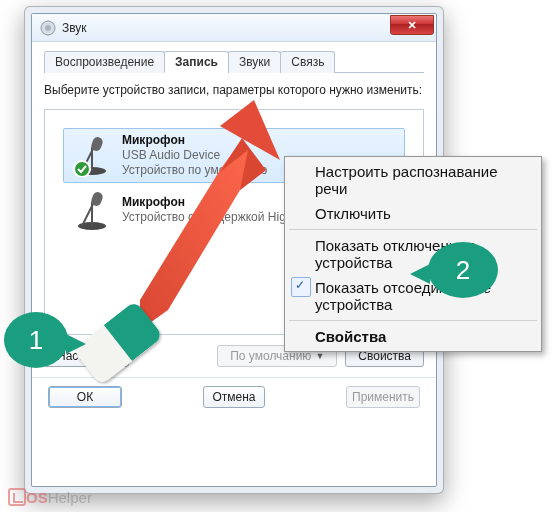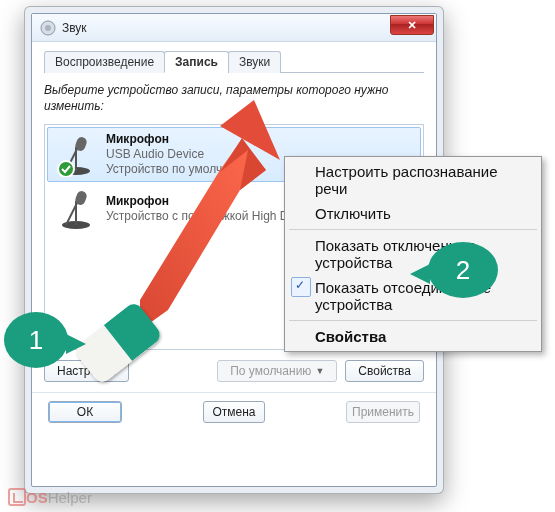--- a/index.html
+++ b/index.html
@@ -76,26 +76,26 @@
     margin-right: -1px;
     border-radius: 3px 3px 0 0;
     position: relative;
     top: 1px;
   }
   .tab.active {
     background: #fff;
     border-bottom: 1px solid #fff;
     font-weight: 700;
   }
-  .instruction { color: #222; margin: 2px 0 10px 0; line-height: 1.3; font-style: italic; }
+  .instruction { color: #222; margin: 2px 0 10px 0; line-height: 1.3; }
   .devlist {
     border: 1px solid #c3cedd;
     background: #fff;
     height: 226px;
-    padding: 2px;
+    padding: 18px;
     overflow: hidden;
   }
   .devrow {
     display: flex;
     align-items: center;
     gap: 8px;
     padding: 4px 6px;
     border: 1px solid transparent;
   }
   .devrow.selected {
@@ -273,20 +273,21 @@
       <span class="title-text">Звук</span>
       <div class="close-btn">
         <span>✕</span>
       </div>
     </div>
     <div class="body">
       <div class="tabstrip">
         <div class="tab"><span>Воспроизведение</span></div>
         <div class="tab active"><span>Запись</span></div>
         <div class="tab"><span>Звуки</span></div>
+        <div class="tab"><span>Связь</span></div>
       </div>
 
       <div class="instruction">Выберите устройство записи, параметры которого нужно изменить:</div>
 
       <div class="devlist">
         <div class="devrow selected">
           <div class="devicon">
             <svg width="44" height="44" viewBox="0 0 44 44">
               <ellipse cx="22" cy="38" rx="14" ry="4" fill="#4a4a4a"></ellipse>
               <line x1="22" y1="38" x2="22" y2="14" stroke="#555" stroke-width="2"></line>

